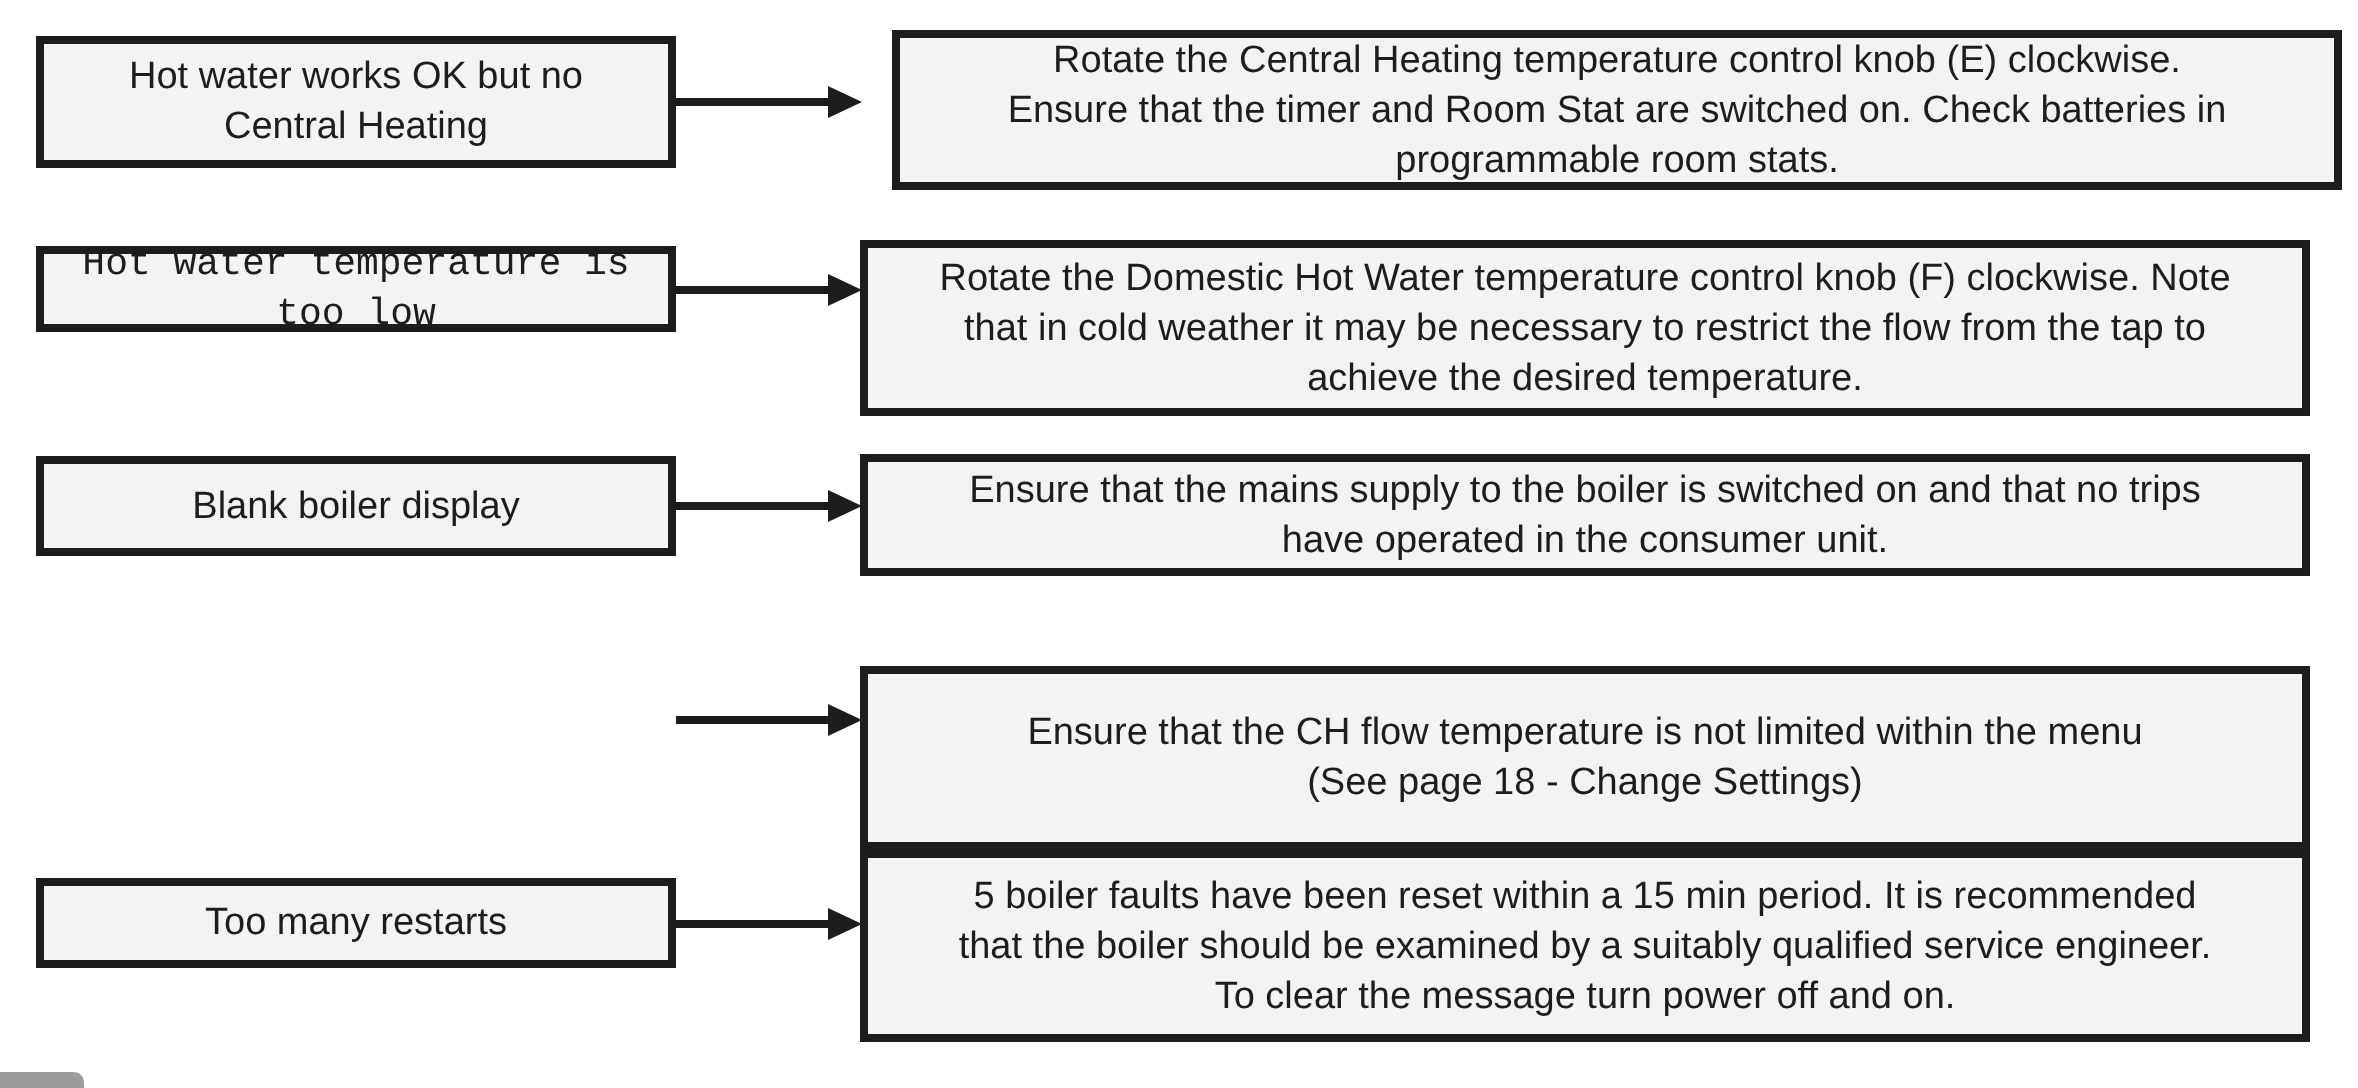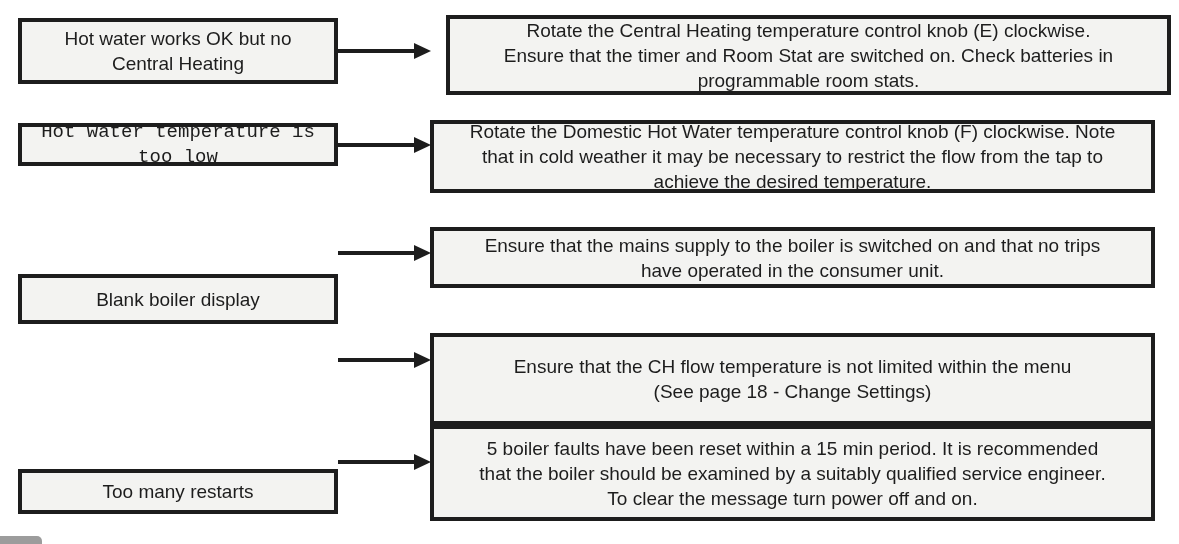--- a/index.html
+++ b/index.html
@@ -25,26 +25,26 @@
     justify-content: center;
     text-align: center;
     white-space: pre-line;
     padding: 2px 4px;
   }
   .problem { left: 18px; width: 320px; }
   .solution { left: 430px; width: 725px; }
 
   .p1 { top: 18px;  height: 66px; }
   .p2 { top: 123px; height: 43px; font-family: Liberation Mono, monospace; }
-  .p3 { top: 228px; height: 50px; margin-top: 46px; }
+  .p3 { top: 228px; height: 50px; }
   .p4 { top: 312px; height: 96px; }
-  .p5 { top: 439px; height: 45px; margin-top: 30px; }
+  .p5 { top: 439px; height: 45px; }
 
   .s1 { top: 15px;  height: 80px; margin-left: 16px; }
-  .s2 { top: 120px; height: 73px; }
+  .s2 { top: 120px; height: 88px; }
   .s3 { top: 227px; height: 61px; }
   .s4 { top: 333px; height: 92px; }
   .s5 { top: 425px; height: 96px; }
 
   .arrow {
     position: absolute;
     left: 338px;
     width: 93px;
     height: 16px;
   }

